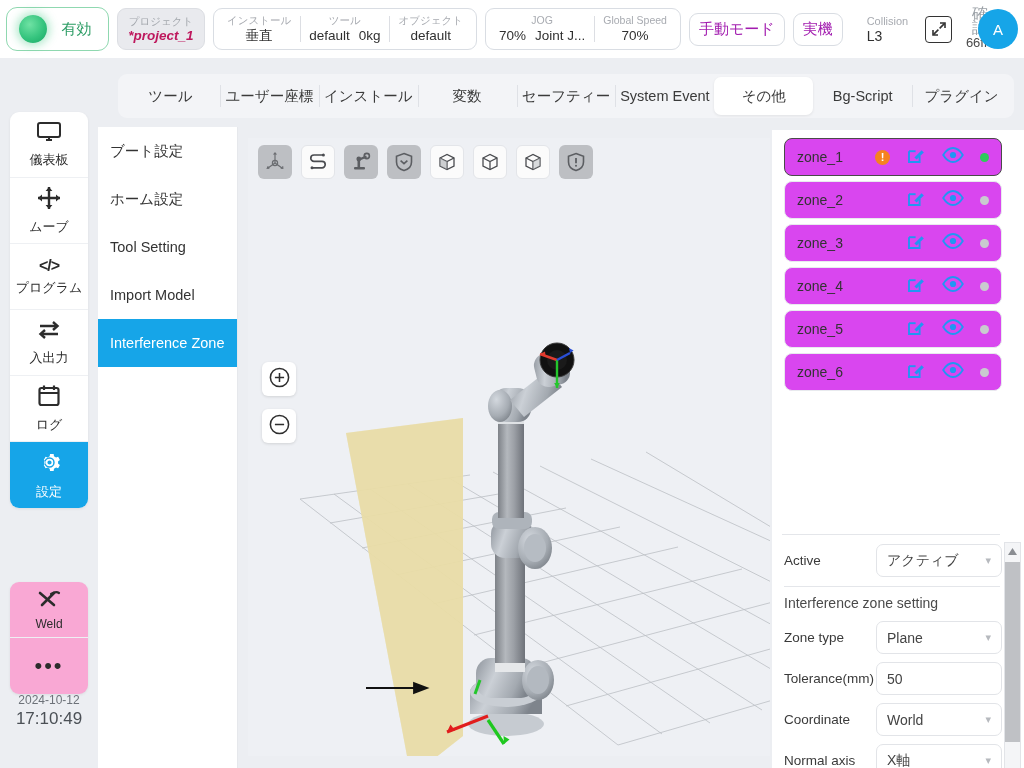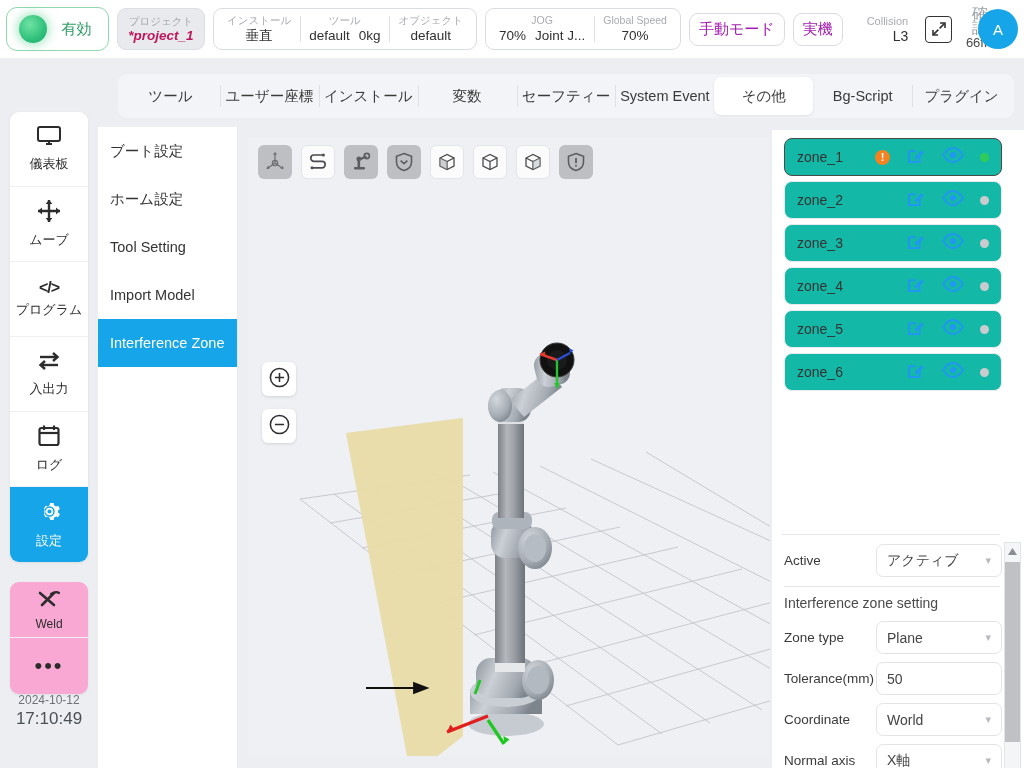--- a/index.html
+++ b/index.html
@@ -57,21 +57,21 @@
   .grp .val { font-size: 13.5px; color: #303030; line-height: 17px; white-space: nowrap; }
   .grp .vrow { display: flex; gap: 9px; }
 
   .btn-pill {
     border: 1px solid #d9dde3; border-radius: 9px; background: #fff;
     height: 33px; padding: 8px 9px;
     display: flex; align-items: center; justify-content: center;
     font-size: 15px; color: #a21caf; white-space: nowrap;
   }
   #collision-block {
-    display: flex; flex-direction: column; align-items: flex-end; justify-content: center;
+    display: flex; flex-direction: column; align-items: flex-start; justify-content: center;
     padding: 0 4px; margin-left: 12px;
   }
   #collision-block .cap { font-size: 11px; color: #a8abb1; line-height: 14px; }
   #collision-block .val { font-size: 14px; color: #303030; line-height: 17px; }
   #expand-btn {
     width: 27px; height: 27px; border: 1.6px solid #333; border-radius: 4px;
     display: flex; align-items: center; justify-content: center; margin-left: 5px;
     flex: none;
   }
   #confirm-block {
@@ -87,21 +87,21 @@
     margin-left: -20px; z-index: 5; flex: none;
   }
 
   
   #rail {
     position: absolute; left: 10px; top: 112px; width: 78px;
     background: #fff; border-radius: 9px; overflow: hidden;
     box-shadow: 0 1px 3px rgba(0,0,0,.07);
   }
   .rail-item {
-    height: 75px; display: flex; flex-direction: column;
+    height: 66px; display: flex; flex-direction: column;
     align-items: center; justify-content: center; gap: 4px;
     border-bottom: 1px solid #eef0f3; color: #2c2c2c;
   }
   .rail-item:last-child { border-bottom: none; }
   .rail-item .lbl { font-size: 13px; }
   .rail-item.active { background: #16a5e8; color: #fff; }
 
   #rail2 {
     position: absolute; left: 10px; top: 582px; width: 78px;
     background: #f9a8d4; border-radius: 9px; overflow: hidden;
@@ -174,21 +174,21 @@
   #scene { position: absolute; inset: 0; }
 
   
   #rightpanel {
     position: absolute; left: 772px; top: 130px; width: 252px; height: 638px;
     background: #fff;
   }
   #zonelist { position: absolute; left: 0; top: 0; width: 240px; padding: 8px 10px 0 12px; }
   .zone-row {
     height: 38px; margin-bottom: 5px;
-    border: 1px solid #e8eaee; border-radius: 8px; background: #14b8a6;
+    border: 1px solid #e8eaee; border-radius: 8px; background: #d946ef;
     display: flex; align-items: center; padding: 0 12px;
   }
   .zone-row.selected { border: 1.4px solid #4a4a4a; }
   .zone-name { flex: 1; font-size: 14px; color: #333; }
   .zone-icons { display: flex; align-items: center; gap: 16px; }
   .warn-dot {
     width: 15px; height: 15px; border-radius: 50%; background: #f58220;
     color: #fff; font-size: 11px; font-weight: bold; line-height: 15px; text-align: center;
   }
   .state-dot { width: 9px; height: 9px; border-radius: 50%; background: #c9cbcf; }

